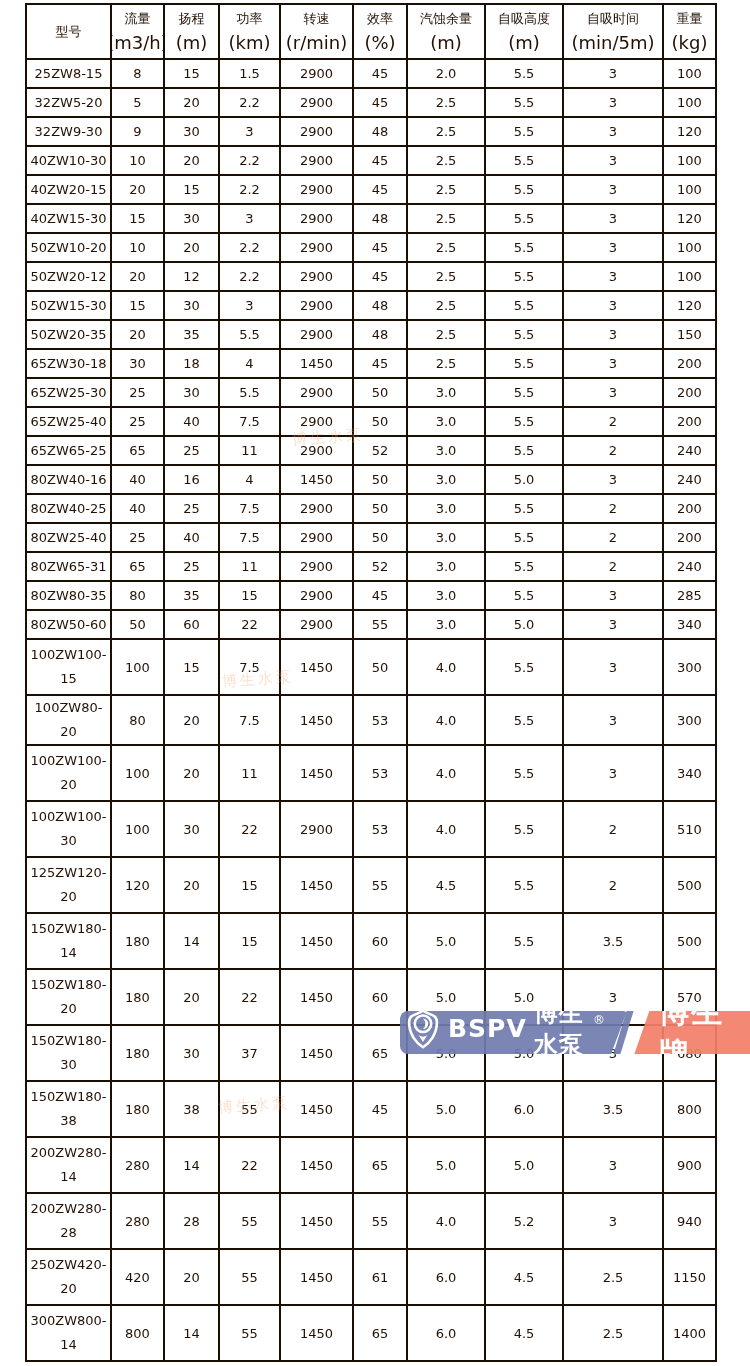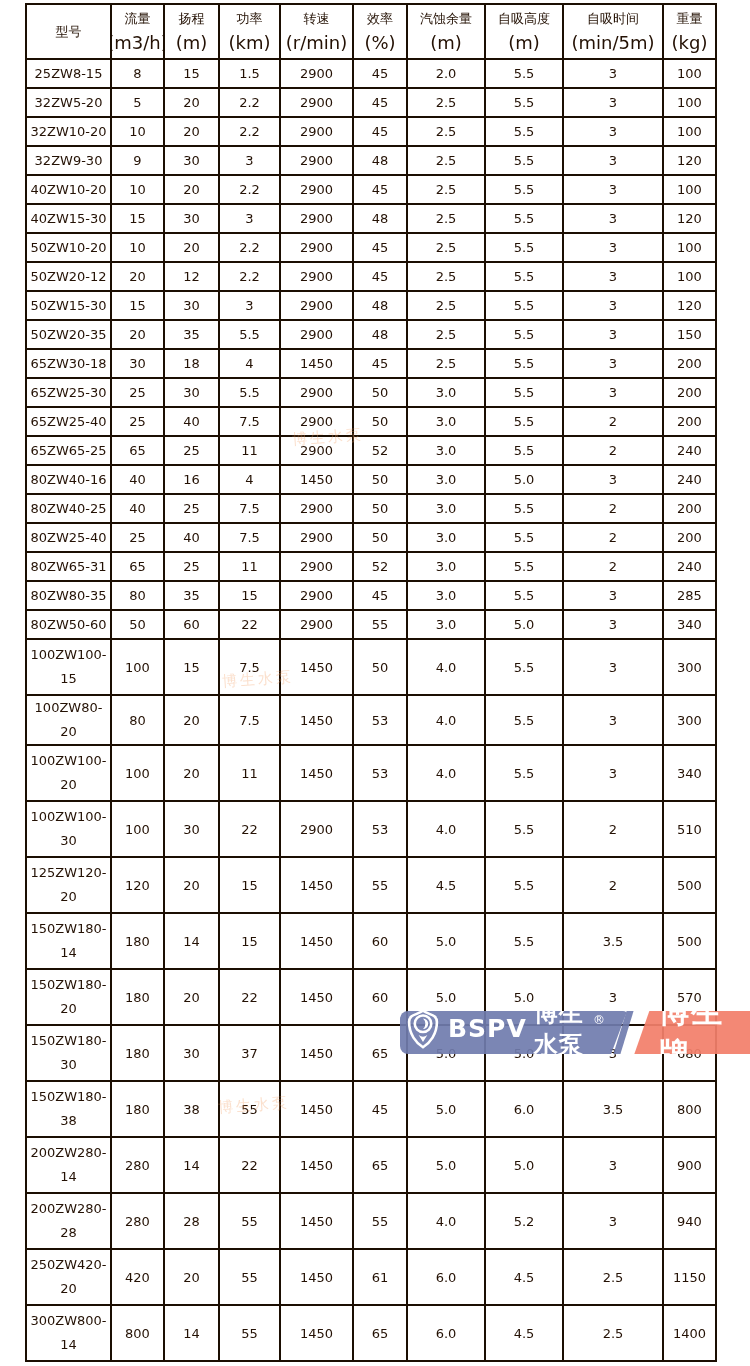--- a/index.html
+++ b/index.html
@@ -201,47 +201,47 @@
           <td>20</td>
           <td>2.2</td>
           <td>2900</td>
           <td>45</td>
           <td>2.5</td>
           <td>5.5</td>
           <td>3</td>
           <td>100</td>
         </tr>
         <tr class="short">
-          <td class="model-cell">32ZW10-20</td>
-          <td>10</td>
-          <td>20</td>
-          <td>2.2</td>
-          <td>2900</td>
-          <td>45</td>
-          <td>2.5</td>
-          <td>5.5</td>
-          <td>3</td>
-          <td>100</td>
-        </tr>
-        <tr class="short">
           <td class="model-cell">32ZW9-30</td>
           <td>9</td>
           <td>30</td>
           <td>3</td>
           <td>2900</td>
           <td>48</td>
           <td>2.5</td>
           <td>5.5</td>
           <td>3</td>
           <td>120</td>
         </tr>
         <tr class="short">
-          <td class="model-cell">40ZW10-20</td>
+          <td class="model-cell">40ZW10-30</td>
           <td>10</td>
           <td>20</td>
+          <td>2.2</td>
+          <td>2900</td>
+          <td>45</td>
+          <td>2.5</td>
+          <td>5.5</td>
+          <td>3</td>
+          <td>100</td>
+        </tr>
+        <tr class="short">
+          <td class="model-cell">40ZW20-15</td>
+          <td>20</td>
+          <td>15</td>
           <td>2.2</td>
           <td>2900</td>
           <td>45</td>
           <td>2.5</td>
           <td>5.5</td>
           <td>3</td>
           <td>100</td>
         </tr>
         <tr class="short">
           <td class="model-cell">40ZW15-30</td>

